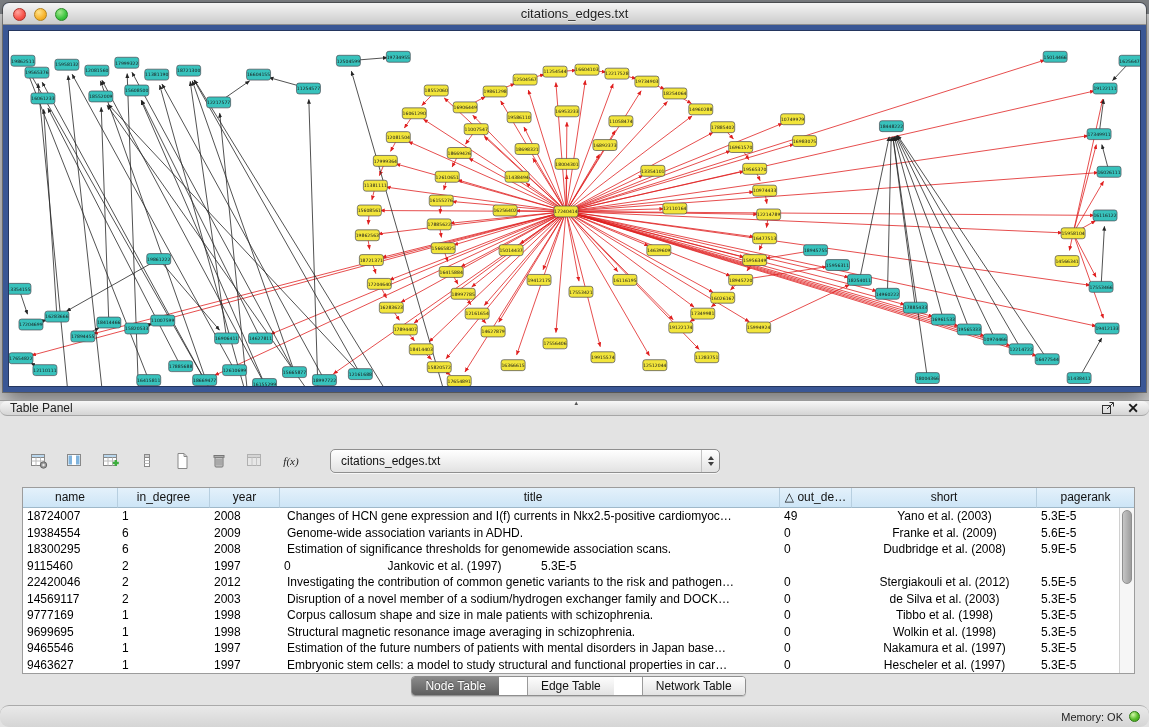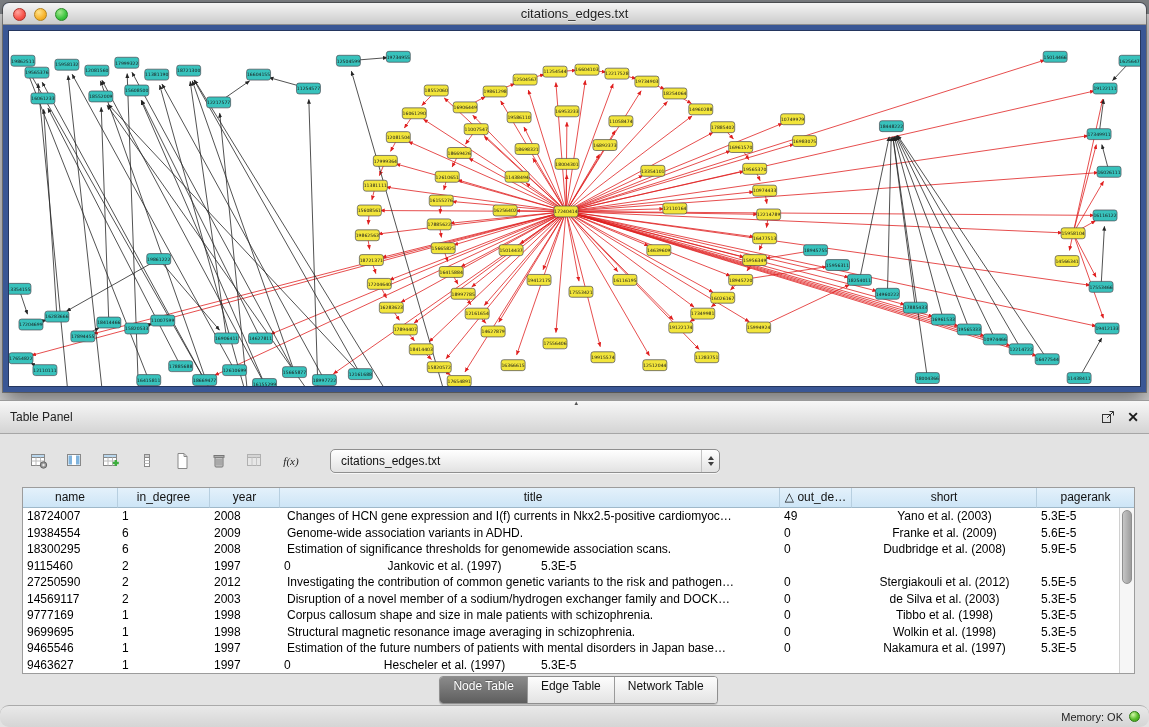--- a/index.html
+++ b/index.html
@@ -23,23 +23,23 @@
   .tl.yellow { background:radial-gradient(circle at 35% 30%, #ffe28a, #f7b32b 60%, #dd9a1b); border:1px solid #b3831c; }
   .tl.green  { background:radial-gradient(circle at 35% 30%, #a4e88f, #3cc43f 60%, #2aa32d); border:1px solid #2a8a28; }
   .canvas-frame { position:absolute; top:22px; left:0; right:0; bottom:0; padding:5px;
                   background:var(--frame-blue,#3a5795); }
   .canvas-frame svg { width:100%; height:100%; background:#fff; border:1px solid #24365e; display:block;
                       font-family:"DejaVu Sans", sans-serif; }
 
   
   .table-panel { position:absolute; top:400px; left:0; width:1149px; height:327px;
                  background:#e3e3e3; border-top:1px solid #9a9a9a; }
-  .panel-header { height:33px; background:linear-gradient(#f7f7f7,#d4d4d4);
+  .panel-header { height:15px; background:linear-gradient(#f7f7f7,#d4d4d4);
                   border-bottom:1px solid #a6a6a6; display:flex; align-items:center;
-                  padding:0 10px; font-size:12px; color:#222; position:relative; }
+                  padding:0 10px; font-size:12px; color:#222; position:relative;border-radius:7px; }
   .divider-handle { position:absolute; left:50%; top:-2px; font-size:7px; color:#555; }
   .panel-title { }
   .spacer { flex:1; }
   .float-icon { margin-right:12px; display:flex; align-items:center; }
   .close-x { font-size:14px; font-weight:bold; color:#1a1a1a; line-height:14px; }
 
   .panel-body { position:absolute; top:21px; bottom:22px; left:0; right:0;margin-left:8px; }
 
   .toolbar { position:absolute; top:24px; left:16px; display:flex; align-items:center; gap:7px; height:30px; }
   .tb-btn { width:29px; height:26px; border:none; background:transparent; display:flex;
@@ -72,22 +72,22 @@
   .c3 { width:500px; padding-left:7px; } .c4 { width:72px; } .c5 { width:185px; }
   .c6 { width:88px; flex:1; }
   .td.center { text-align:center; }
 
   .vscroll { position:absolute; top:20px; right:0; bottom:0; width:15px;
              background:#f6f6f6; border-left:1px solid #d0d0d0; }
   .vscroll .thumb { position:absolute; top:2px; left:2px; right:2px; height:74px; border-radius:7px;
                     background:linear-gradient(90deg,#c6c6c6,#9d9d9d); border:1px solid #8f8f8f; }
 
   .tabs { position:absolute; top:254px; left:0; right:0; display:flex; justify-content:center; }
-  .tab-group { display:flex; height:28px; border:1px solid #8f8f8f; border-radius:4px; overflow:hidden;
-               background:#fff; box-shadow:0 1px 1px rgba(0,0,0,.15); }
+  .tab-group { display:flex; height:20px; border:1px solid #8f8f8f; border-radius:4px; overflow:hidden;
+               background:#fff; box-shadow:0 1px 1px rgba(0,0,0,.15);gap:28px; }
   .tab { padding:0 13px; line-height:19px; font-size:12px; color:#111;
          background:linear-gradient(#fdfdfd,#e3e3e3); border-left:1px solid #9a9a9a; }
   .tab:first-child { border-left:none; }
   .tab.selected { background:linear-gradient(#8b8b8b, var(--tab-selected,#5e5e5e)); color:#fff;
                   text-shadow:0 -1px 1px rgba(0,0,0,.35); }
 
   .status-bar { position:absolute; bottom:0; left:0; right:0; height:22px;
                 background:linear-gradient(#e9e9e9,#d5d5d5); border-top:1px solid #aaa;
                 display:flex; align-items:center; justify-content:flex-end; gap:6px;
                 padding-right:9px; font-size:11px; color:#222;border-radius:9px; }
@@ -969,21 +969,21 @@
           </div>
           <div class="tr">
             <div class="td c0">9115460</div>
             <div class="td c1">2</div>
             <div class="td c2">1997</div>
             <div class="td c4">0</div>
             <div class="td c5 center">Jankovic et al. (1997)</div>
             <div class="td c6">5.3E-5</div>
           </div>
           <div class="tr">
-            <div class="td c0">27250590</div>
+            <div class="td c0">22420046</div>
             <div class="td c1">2</div>
             <div class="td c2">2012</div>
             <div class="td c3">Investigating the contribution of common genetic variants to the risk and pathogen…</div>
             <div class="td c4">0</div>
             <div class="td c5 center">Stergiakouli et al. (2012)</div>
             <div class="td c6">5.5E-5</div>
           </div>
           <div class="tr">
             <div class="td c0">14569117</div>
             <div class="td c1">2</div>
@@ -1017,20 +1017,21 @@
             <div class="td c2">1997</div>
             <div class="td c3">Estimation of the future numbers of patients with mental disorders in Japan base…</div>
             <div class="td c4">0</div>
             <div class="td c5 center">Nakamura et al. (1997)</div>
             <div class="td c6">5.3E-5</div>
           </div>
           <div class="tr">
             <div class="td c0">9463627</div>
             <div class="td c1">1</div>
             <div class="td c2">1997</div>
+            <div class="td c3">Embryonic stem cells: a model to study structural and functional properties in car…</div>
             <div class="td c4">0</div>
             <div class="td c5 center">Hescheler et al. (1997)</div>
             <div class="td c6">5.3E-5</div>
           </div>
         </div>
       <div class="vscroll">
         <div class="thumb"></div>
       </div>
     </div>
 

